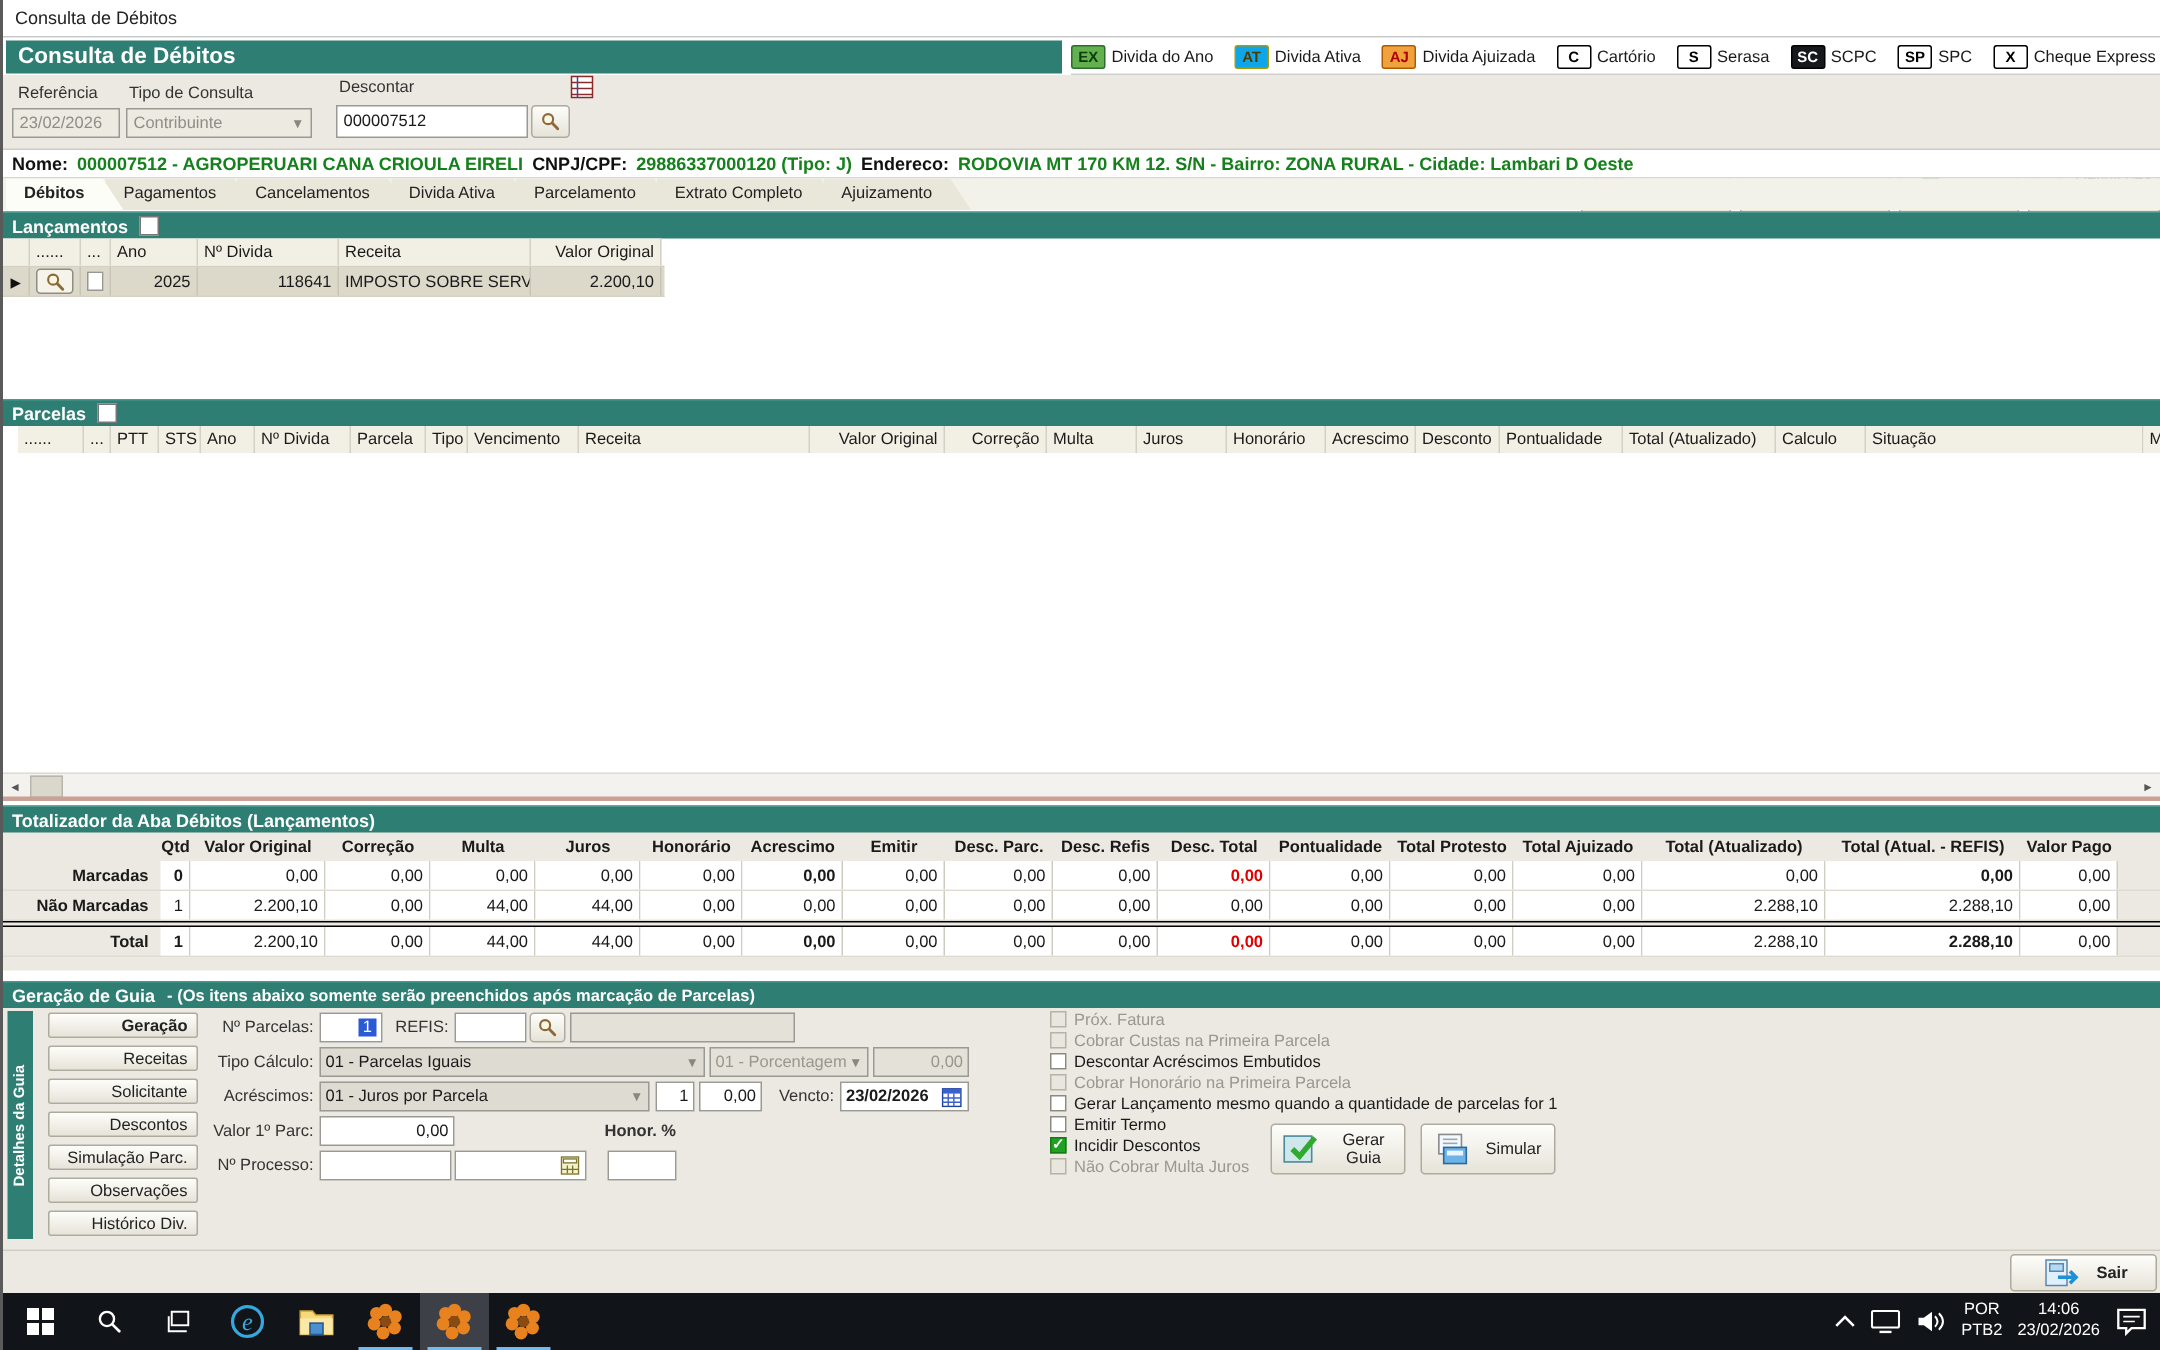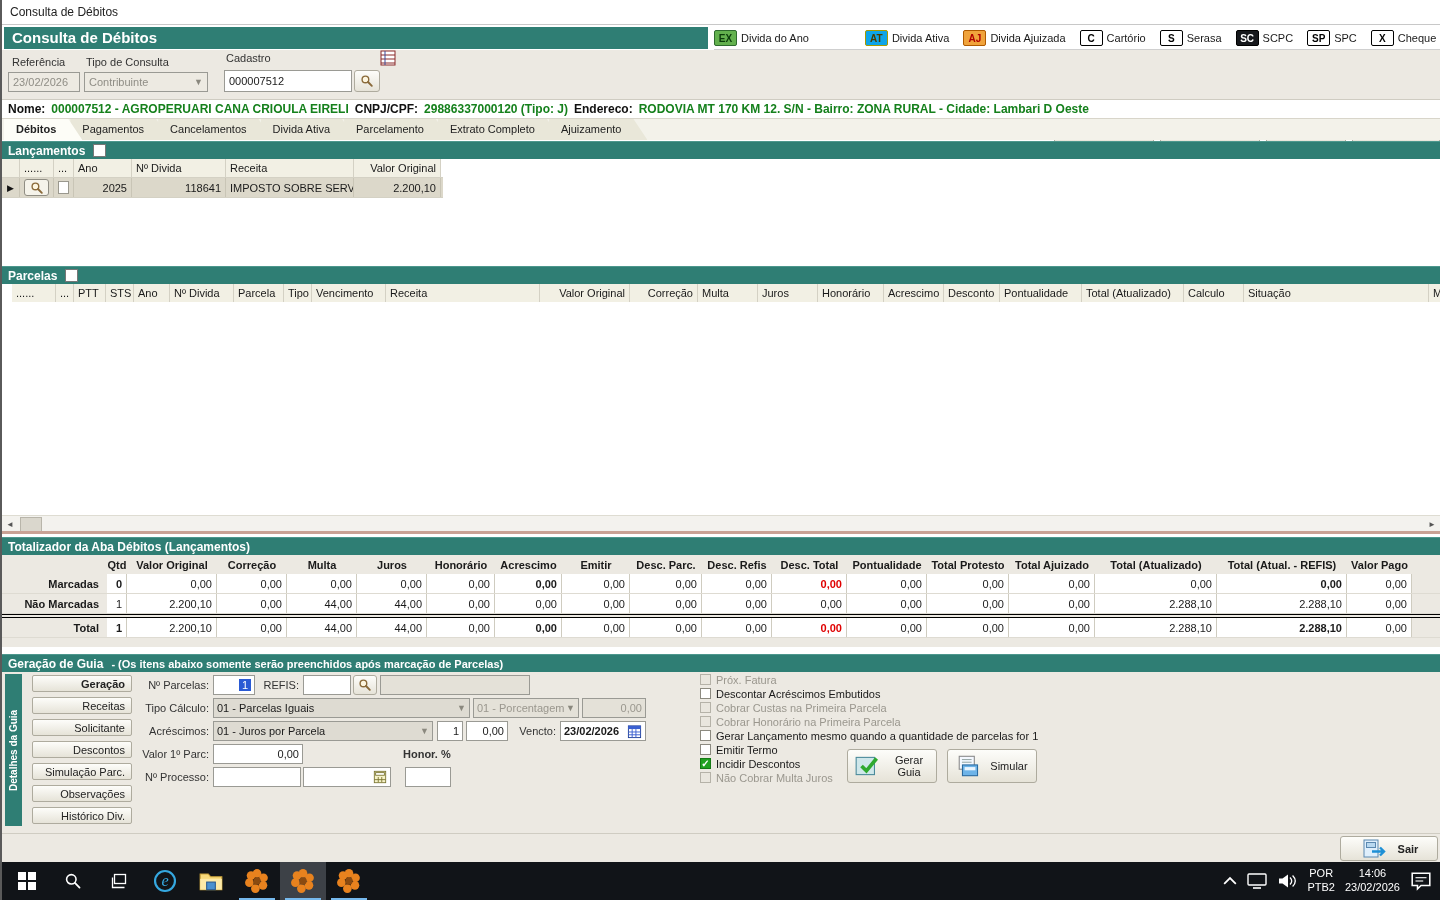--- a/index.html
+++ b/index.html
@@ -118,21 +118,21 @@
   </div>
 
   <div class="mainbar">
     <div class="main-title">Consulta de Débitos</div>
     <div class="legend">
         <span class="lg-item">
           <span class="lg-box" style="background: rgb(99, 177, 78); color: rgb(11, 61, 11); border-color: rgb(46, 107, 46);">EX</span>
           <span class="lg-lab">Divida do Ano</span>
         </span>
         <span class="lg-item">
-          <span class="lg-box" style="background: #0ea5e9; color: rgb(74, 60, 0); border-color: rgb(168, 154, 0); margin-left: 42px;">AT</span>
+          <span class="lg-box" style="background: #0ea5e9; color: rgb(74, 60, 0); border-color: rgb(168, 154, 0);">AT</span>
           <span class="lg-lab">Divida Ativa</span>
         </span>
         <span class="lg-item">
           <span class="lg-box" style="background: rgb(240, 163, 60); color: rgb(176, 0, 0); border-color: rgb(176, 90, 0);">AJ</span>
           <span class="lg-lab">Divida Ajuizada</span>
         </span>
         <span class="lg-item">
           <span class="lg-box" style="background: rgb(255, 255, 255); color: rgb(0, 0, 0); border-color: rgb(0, 0, 0);">C</span>
           <span class="lg-lab">Cartório</span>
         </span>
@@ -158,21 +158,21 @@
   <div class="toolbar">
     <span class="lab" style="left:10px;top:6px;">Referência</span>
     <div class="tf dis" style="left:6px;top:22px;width:72px;">
       <span>23/02/2026</span>
       </div>
     <span class="lab" style="left:84px;top:6px;">Tipo de Consulta</span>
     <div class="tf dis" style="left:82px;top:22px;width:124px;">
       <span>Contribuinte</span>
         <span class="sel-chev">▼</span>
       </div>
-    <span class="lab" style="left:224px;top:2px;">Cadastro</span>
+    <span class="lab" style="left:224px;top:2px;">Descontar</span>
     <div class="tf" style="left:222px;top:20px;width:128px;height:22px;">
       <span>000007512</span>
       </div>
     <button class="btn sq-btn" style="left:352px;top:20px;">
       <span class="icon">
           <svg width="14" height="14" viewBox="0 0 16 16">
             <circle cx="6.2" cy="6.2" r="3.8" fill="#fdf6e0" stroke="#8a6a3a" stroke-width="1.6"></circle>
             <line x1="9.2" y1="9.2" x2="13.5" y2="13.5" stroke="#8a6a3a" stroke-width="2.2" stroke-linecap="round"></line>
           </svg>
         </span>
@@ -509,26 +509,26 @@
         <div class="ff" style="width:46px;margin-left:14px;"></div>
       </div>
     </div>
 
     <div class="gchecks">
         <div class="ckrow">
           <span class="ckbox dis"></span>
           <span class="cklab dis">Próx. Fatura</span>
         </div>
         <div class="ckrow">
+          <span class="ckbox dis"></span>
+          <span class="cklab dis">Cobrar Custas na Primeira Parcela</span>
+        </div>
+        <div class="ckrow">
           <span class="ckbox"></span>
           <span class="cklab">Descontar Acréscimos Embutidos</span>
-        </div>
-        <div class="ckrow">
-          <span class="ckbox dis"></span>
-          <span class="cklab dis">Cobrar Custas na Primeira Parcela</span>
         </div>
         <div class="ckrow">
           <span class="ckbox dis"></span>
           <span class="cklab dis">Cobrar Honorário na Primeira Parcela</span>
         </div>
         <div class="ckrow">
           <span class="ckbox"></span>
           <span class="cklab">Gerar Lançamento mesmo quando a quantidade de parcelas for 1</span>
         </div>
         <div class="ckrow">

